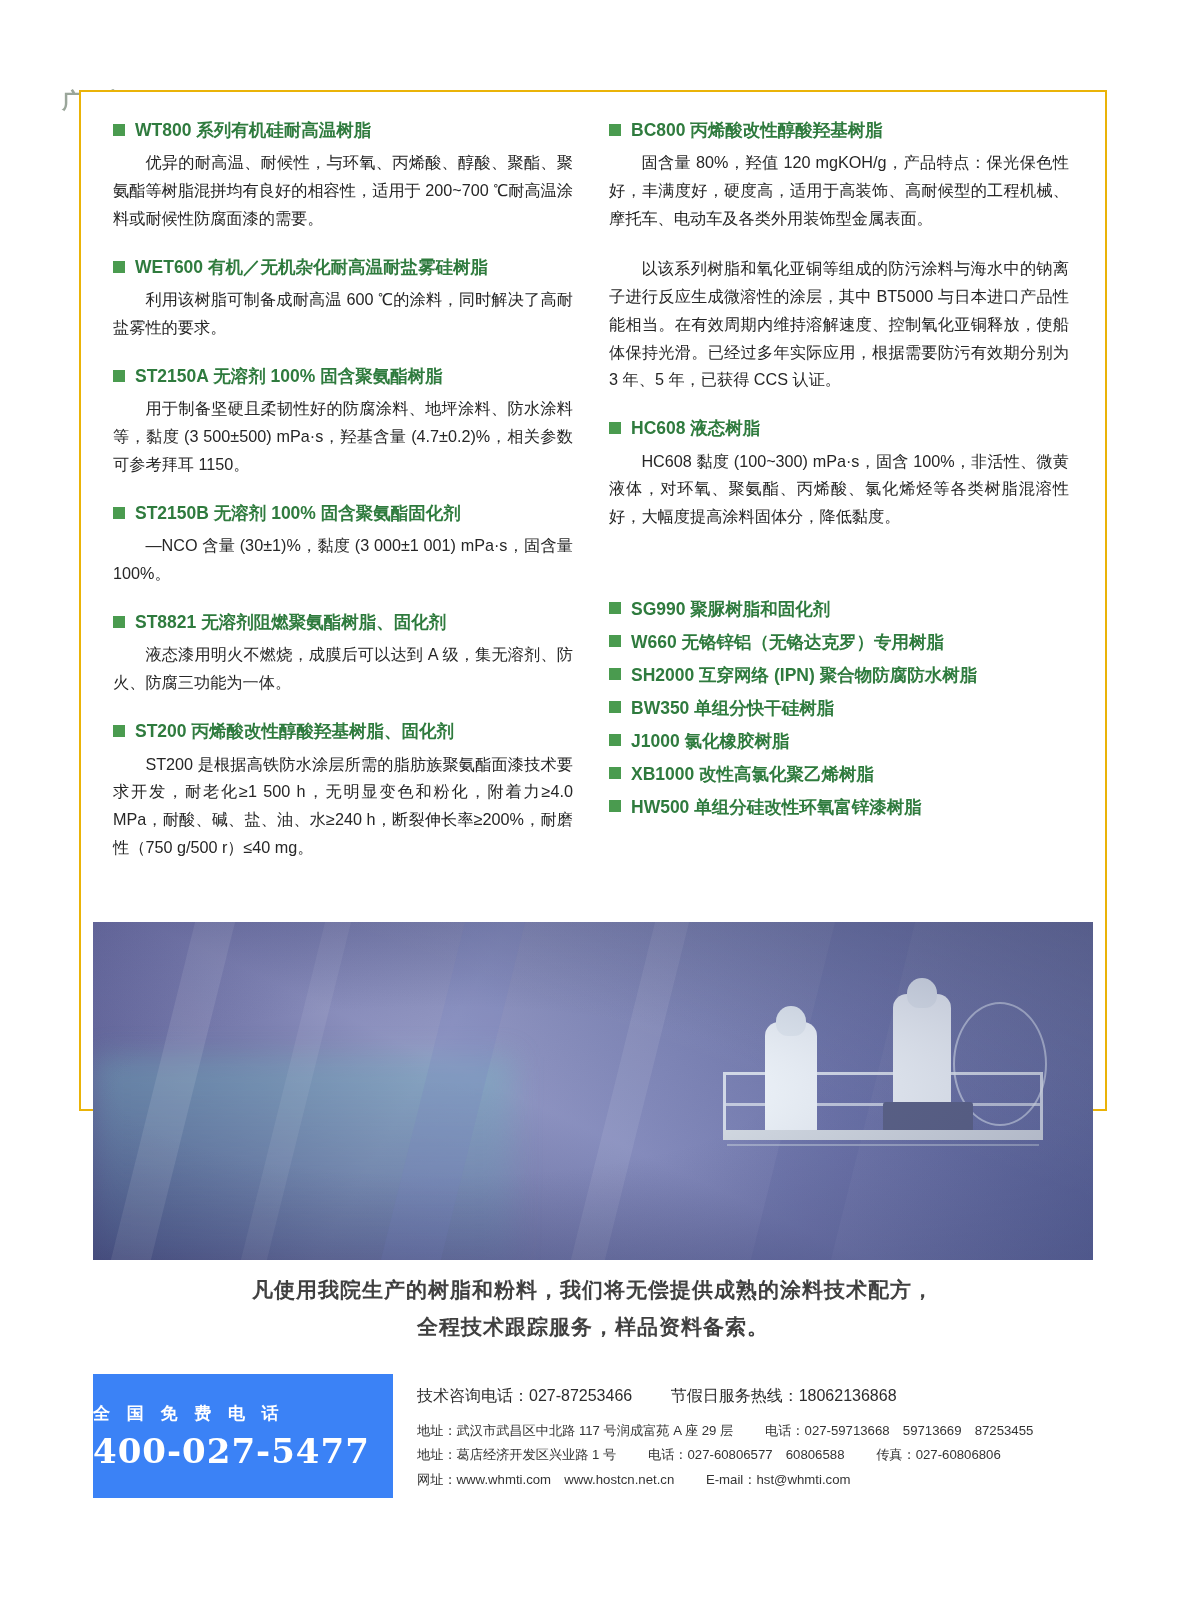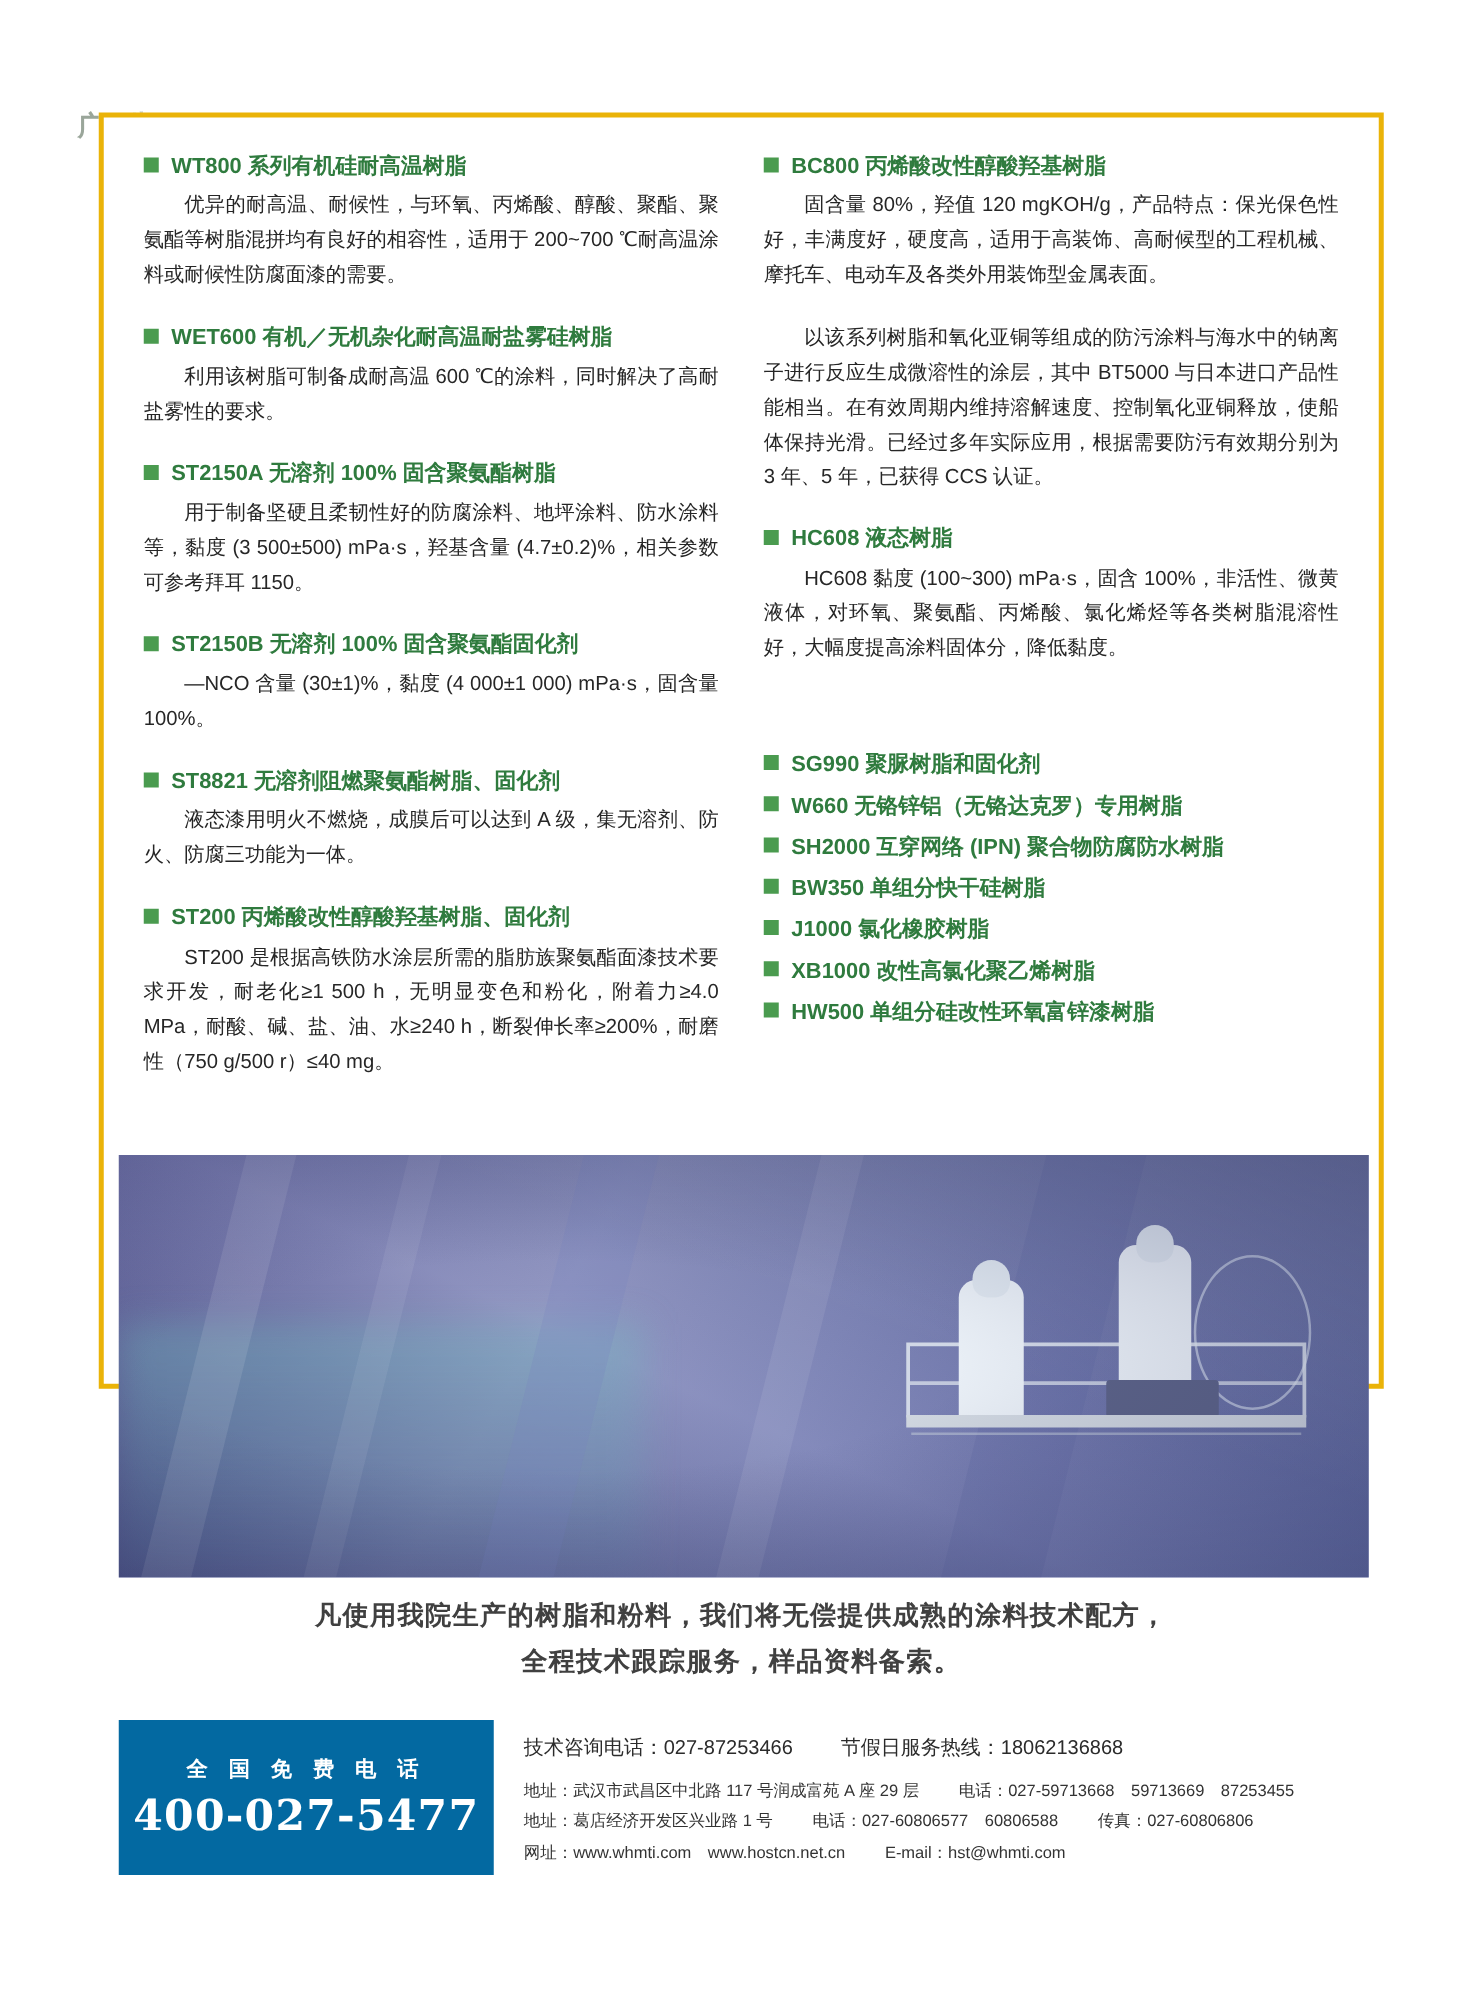--- a/index.html
+++ b/index.html
@@ -30,21 +30,21 @@
     color: #9aa69a;
     font-weight: bold;
     margin-top: 42px;
   }
   .frame {
     position: absolute;
     left: 79px;
     top: 90px;
     width: 1028px;
     height: 1021px;
-    border: 4px solid #eab308;
+    border: 2px solid #eab308;
     box-sizing: border-box;
     background: #ffffff;
   }
   .columns {
     position: absolute;
     left: 0;
     top: 0;
     width: 100%;
     padding: 26px 32px 0 32px;
     box-sizing: border-box;
@@ -219,25 +219,24 @@
   .footer {
     position: absolute;
     left: 12px;
     top: 1282px;
     width: 1000px;
     height: 124px;
     display: flex;
   }
   .foot-green {
     width: 300px;
-    background: #0369a1;
+    background: #3b82f6;
     color: #ffffff;
     display: flex;
     flex-direction: column;
-    align-items: center;
     justify-content: center;
   }
   .foot-green .label {
     font-size: 17px;
     letter-spacing: 6px;
     font-weight: bold;
     margin-bottom: 6px;
   }
   .foot-green .tel {
     font-family: "DejaVu Serif", serif;
@@ -286,21 +285,21 @@
           <p>利用该树脂可制备成耐高温 600 ℃的涂料，同时解决了高耐盐雾性的要求。</p>
         </div>
 
         <div class="entry">
           <h3>ST2150A 无溶剂 100% 固含聚氨酯树脂</h3>
           <p>用于制备坚硬且柔韧性好的防腐涂料、地坪涂料、防水涂料等，黏度 (3 500±500) mPa·s，羟基含量 (4.7±0.2)%，相关参数可参考拜耳 1150。</p>
         </div>
 
         <div class="entry">
           <h3>ST2150B 无溶剂 100% 固含聚氨酯固化剂</h3>
-          <p>—NCO 含量 (30±1)%，黏度 (4 000±1 000) mPa·s，固含量 100%。</p>
+          <p>—NCO 含量 (30±1)%，黏度 (3 000±1 001) mPa·s，固含量 100%。</p>
         </div>
 
         <div class="entry">
           <h3>ST8821 无溶剂阻燃聚氨酯树脂、固化剂</h3>
           <p>液态漆用明火不燃烧，成膜后可以达到 A 级，集无溶剂、防火、防腐三功能为一体。</p>
         </div>
 
         <div class="entry">
           <h3>ST200 丙烯酸改性醇酸羟基树脂、固化剂</h3>
           <p>ST200 是根据高铁防水涂层所需的脂肪族聚氨酯面漆技术要求开发，耐老化≥1 500 h，无明显变色和粉化，附着力≥4.0 MPa，耐酸、碱、盐、油、水≥240 h，断裂伸长率≥200%，耐磨性（750 g/500 r）≤40 mg。</p>

